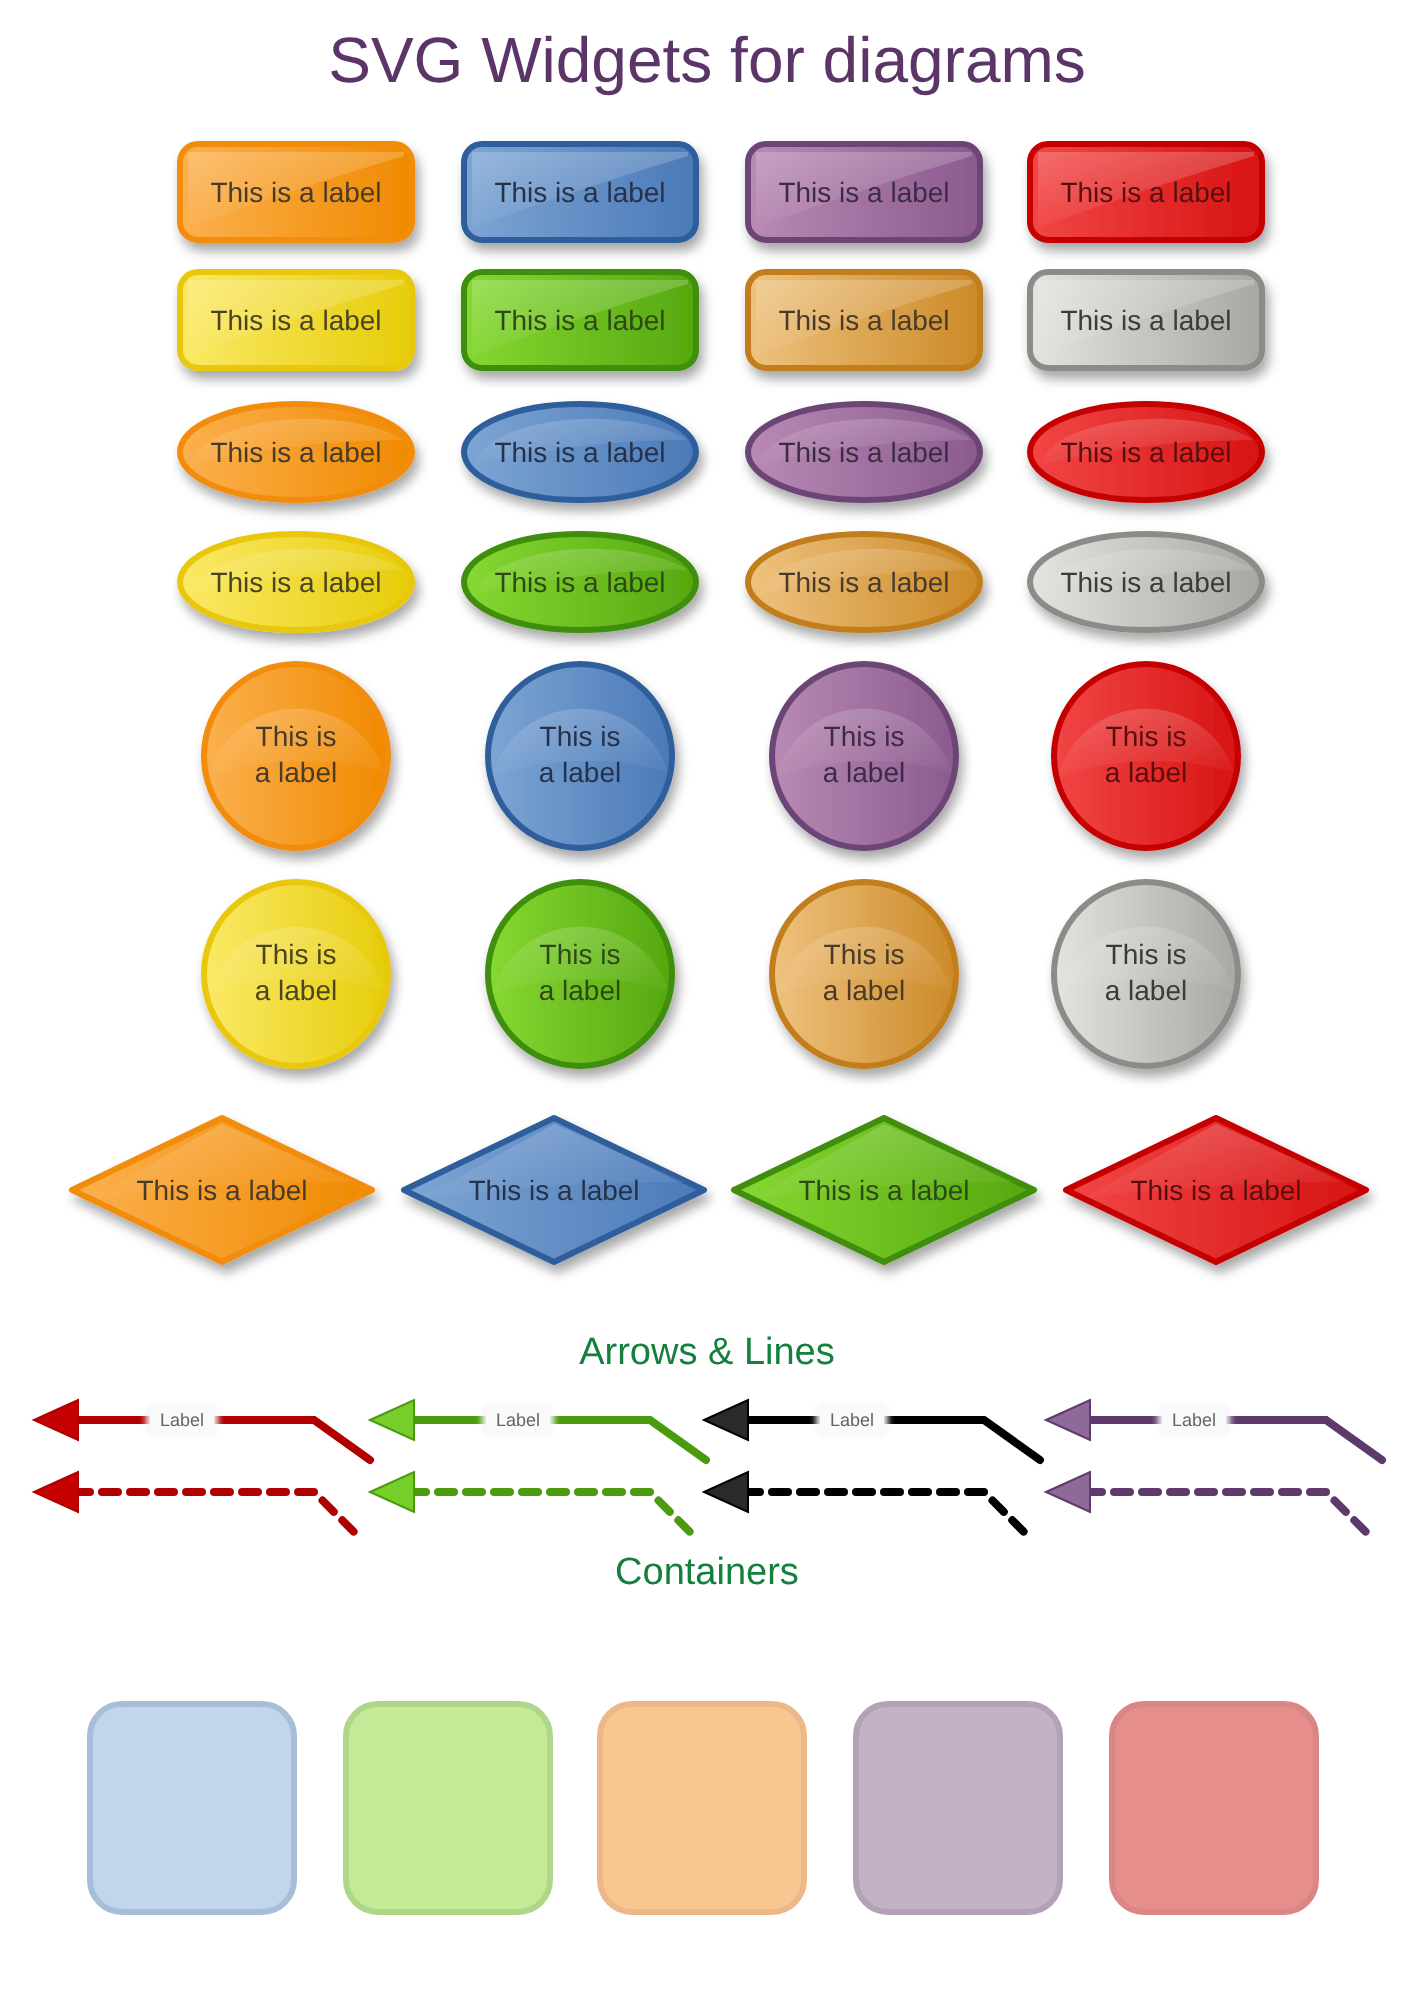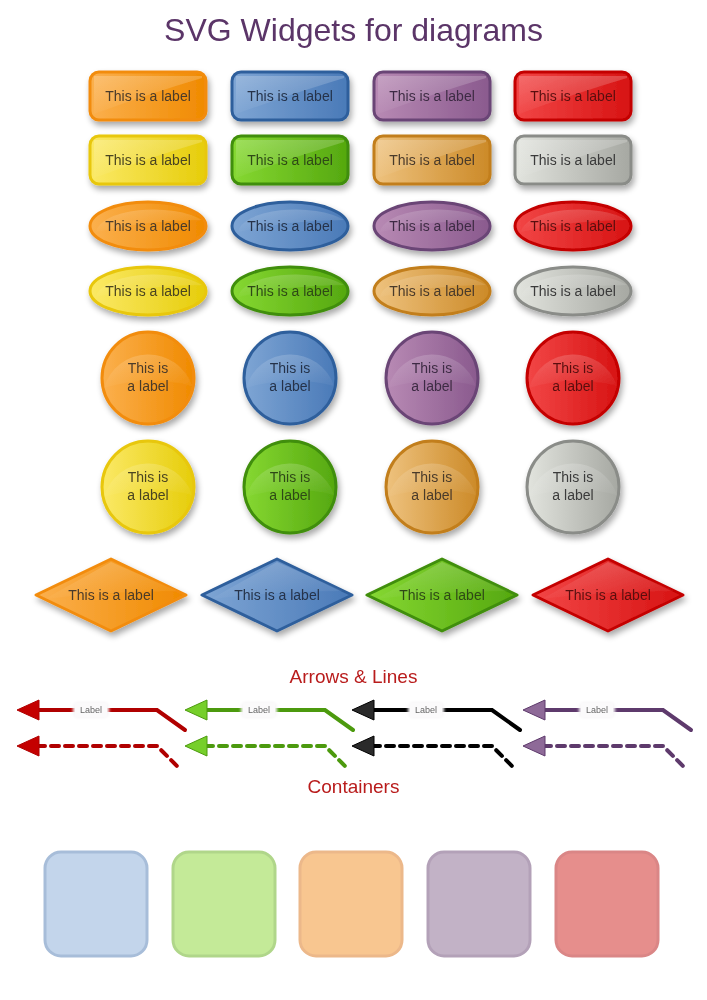--- a/index.html
+++ b/index.html
@@ -1,21 +1,21 @@
 <!DOCTYPE html>
 <html><head>
 <meta charset="utf-8">
 <style>
   html, body { margin: 0; padding: 0; background: #ffffff; }
   body { width: 707px; height: 1000px; position: relative; overflow: hidden;
          font-family: "Liberation Sans", sans-serif; }
   .title { position: absolute; left: 0; width: 707px; top: 12px; text-align: center;
            font-size: 32px; color: #5b3568; }
   .section-title { position: absolute; left: 0; width: 707px; text-align: center;
-           font-size: 19px; color: #b91c1c; }
+           font-size: 19px; color: #15803d; }
   svg#widgets { position: absolute; left: 0; top: 0; }
 </style>
 </head>
 <body>
 
 <div class="title">SVG Widgets for diagrams</div>
 <div class="section-title" style="top:666px">Arrows &amp; Lines</div>
 <div class="section-title" style="top:776px">Containers</div>
 
 <svg id="widgets" width="707" height="1000" xmlns="http://www.w3.org/2000/svg">

